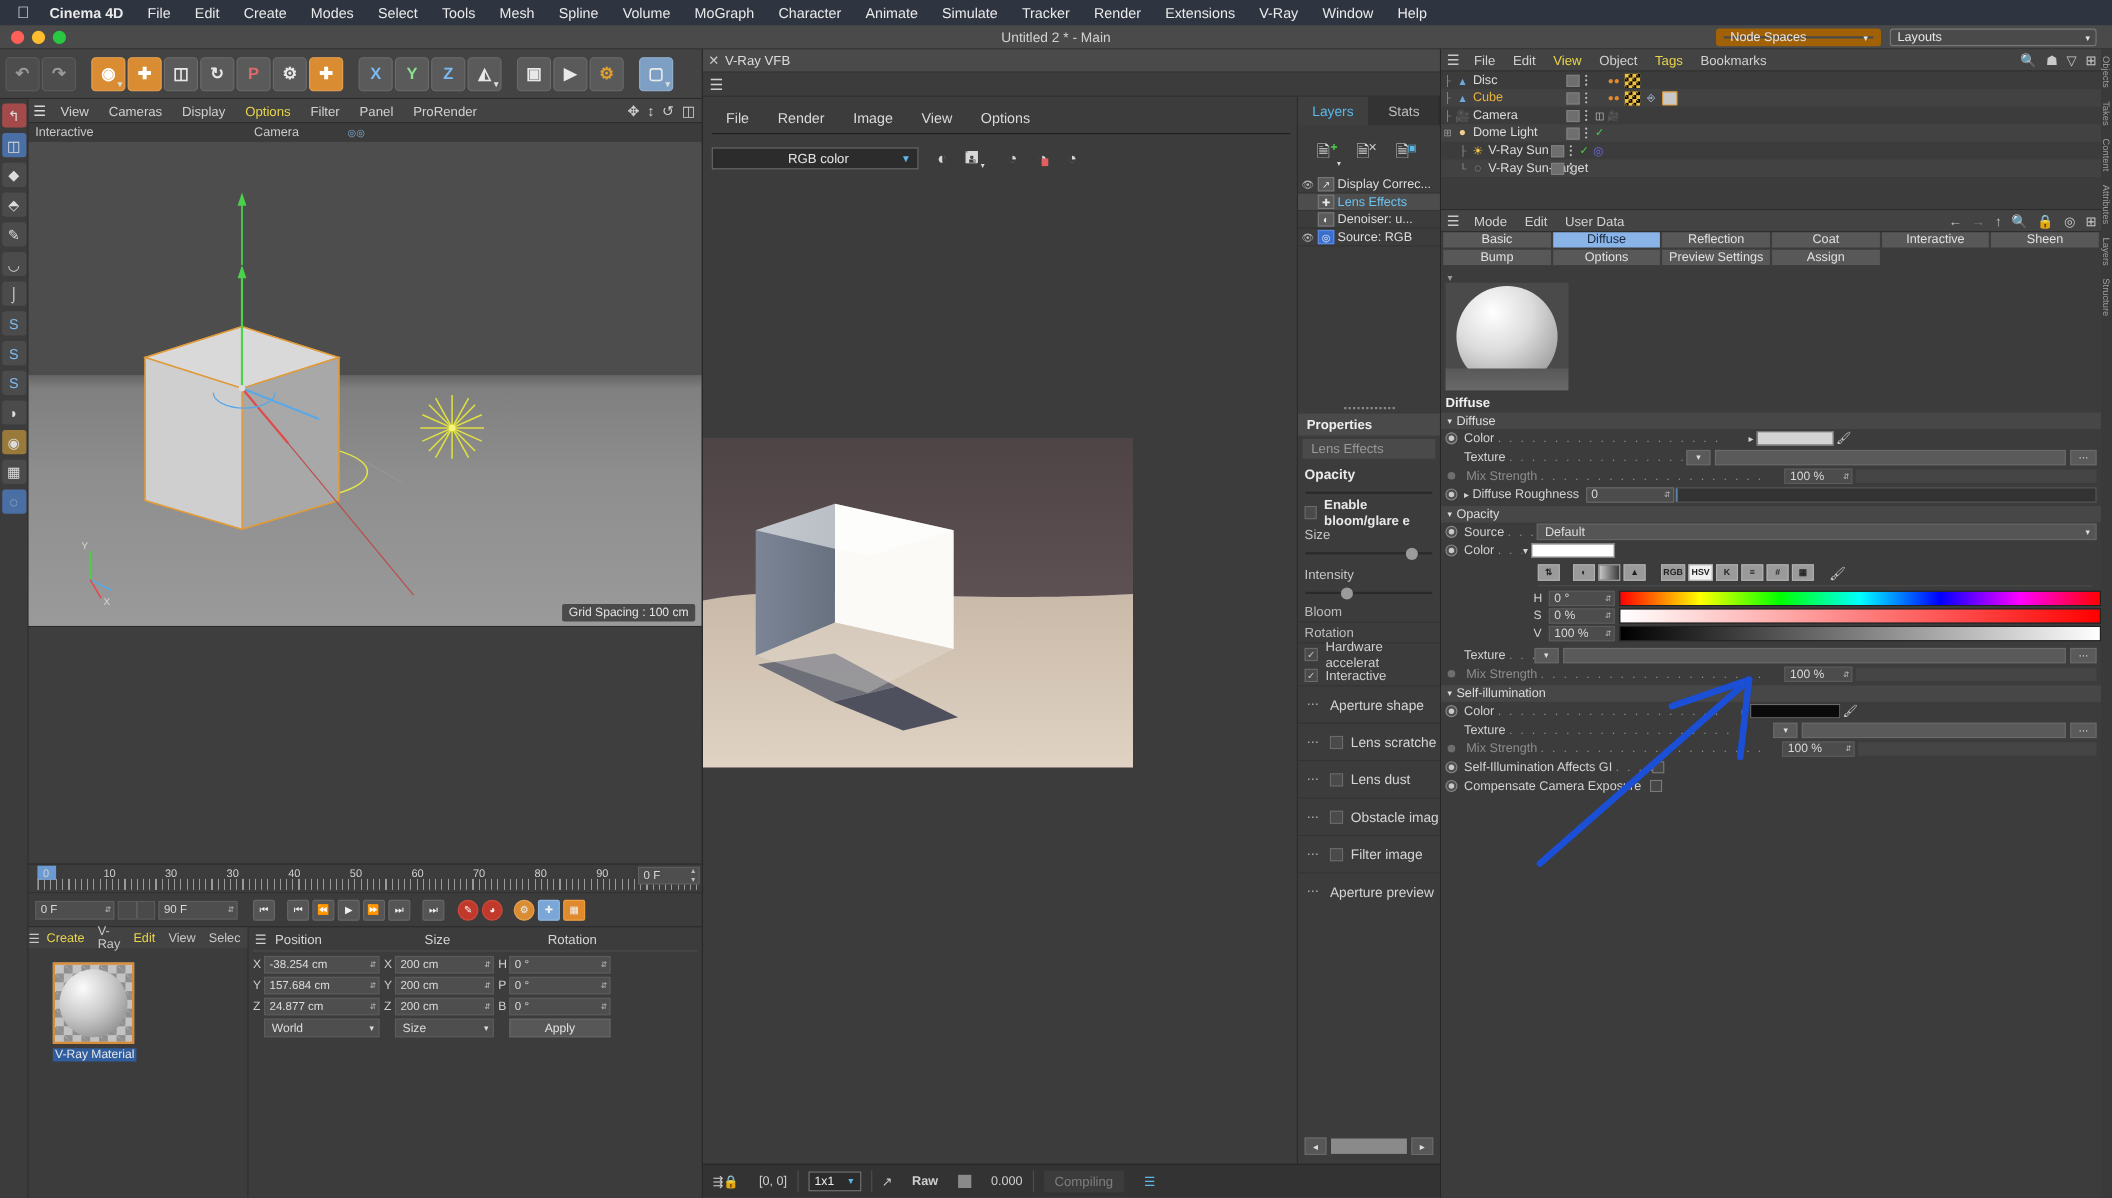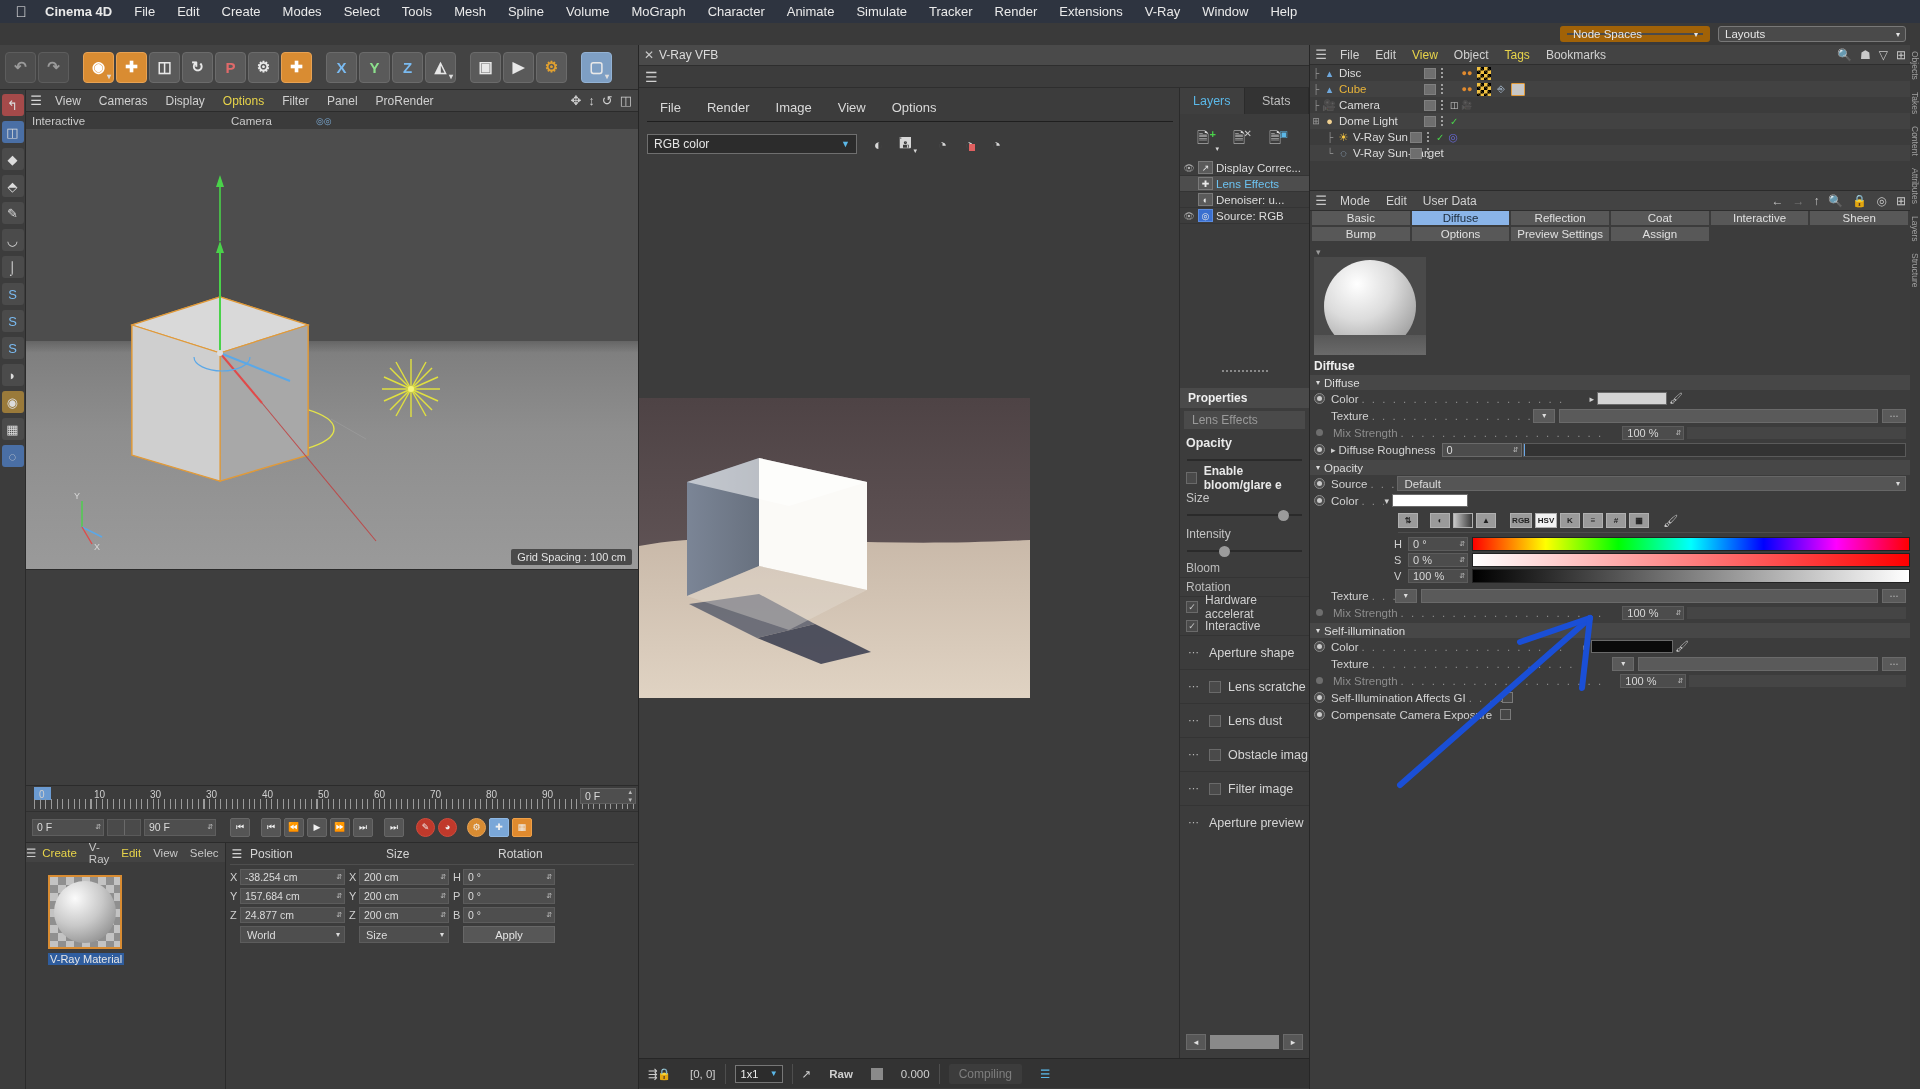--- a/index.html
+++ b/index.html
@@ -162,22 +162,22 @@
     font-size:12px;color:#dcdcdc;border-bottom:1px solid #2e2e2e;}
   .vfbtitle .x{width:20px;text-align:center;font-size:12px;color:#c9c9c9;}
   .vfbham{height:22px;background:#3c3c3c;display:flex;align-items:center;padding-left:6px;
     font-size:14px;color:#d0d0d0;border-bottom:1px solid #2e2e2e;}
   .vfbbody{position:relative;height:1000px;background:#3c3c3c;}
   .vfbleft{position:absolute;left:0;top:0;width:296px;bottom:0;}
   .vfbmenu{height:28px;display:flex;align-items:center;border-bottom:1px solid #1f1f1f;
     margin:6px 8px 0 8px;}
   .vfbmenu .mi{padding:0 13px;font-size:13px;color:#dadada;}
   .vfbtools{display:flex;align-items:center;gap:0;padding:10px 8px 0 8px;}
-  .chansel{width:210px;height:20px;background:#2c2c2c;border:1px solid #6f6f6f;
-    display:flex;align-items:center;padding-left:6px;font-size:12px;color:#e6e6e6;position:relative;}
+  .chansel{width:188px;height:20px;background:#2c2c2c;border:1px solid #6f6f6f;
+    display:flex;align-items:center;padding-left:6px;font-size:12px;color:#e6e6e6;position:relative;justify-content:center;}
   .chansel .tri{position:absolute;right:6px;color:#5bb8e8;font-size:9px;}
   .vfbico{width:27px;height:24px;display:flex;align-items:center;justify-content:center;
     color:#d7d7d7;font-size:15px;position:relative;}
   .renderimg{position:absolute;left:0;top:310px;width:391px;height:300px;overflow:hidden;}
   .vfbstatus{position:absolute;left:0;right:0;bottom:0;height:30px;background:#333;
     border-top:1px solid #262626;display:flex;align-items:center;gap:0;}
   .vfbstatus .cell{display:flex;align-items:center;height:30px;padding:0 9px;font-size:11.5px;color:#cfcfcf;}
   .vfbstatus .div{width:1px;height:20px;background:#4e4e4e;}
   .zoomsel{width:48px;height:18px;background:#2c2c2c;border:1px solid #777;display:flex;
     align-items:center;padding-left:5px;font-size:11px;color:#eee;position:relative;}
@@ -197,21 +197,21 @@
   .lyrlist{}
   .lyritem{height:16px;display:flex;align-items:center;font-size:11.5px;color:#dcdcdc;
     border-bottom:1px solid #343434;}
   .lyritem .eye{width:18px;text-align:center;font-size:9px;color:#b6b6b6;}
   .lyritem .ic{width:15px;height:13px;margin-right:3px;display:flex;align-items:center;
     justify-content:center;font-size:9px;border:1px solid #7a7a7a;background:#5a5a5a;color:#e8e8e8;}
   .lyritem.sel{background:#4d4d4d;color:#6cc2f0;}
   .grip{height:10px;display:flex;align-items:center;justify-content:center;gap:2px;}
   .grip i{width:2px;height:2px;background:#8a8a8a;display:block;}
   .propshdr{height:20px;background:#4a4a4a;display:flex;align-items:center;padding-left:8px;
-    font-size:12px;font-weight:bold;color:#efefef;margin-top:12px;}
+    font-size:12px;font-weight:bold;color:#efefef;}
   .propname{height:18px;background:#4a4a4a;margin:3px 4px;display:flex;align-items:center;
     padding-left:8px;font-size:12px;color:#9a9a9a;}
   .plab{font-size:12.5px;font-weight:bold;color:#eaeaea;padding:4px 0 2px 6px;}
   .plabn{font-size:12px;color:#c6c6c6;padding:4px 0 2px 6px;}
   .slider{height:12px;margin:2px 7px;position:relative;display:flex;align-items:center;}
   .slider .track{position:absolute;left:0;right:0;height:2px;background:#2a2a2a;}
   .slider .knob{position:absolute;width:11px;height:11px;border-radius:50%;background:#9b9b9b;}
   .chkrow{display:flex;align-items:center;height:19px;padding-left:6px;font-size:12px;color:#cfcfcf;}
   .chk{width:12px;height:12px;border:1px solid #6a6a6a;background:#4a4a4a;margin-right:7px;
     display:flex;align-items:center;justify-content:center;font-size:9px;color:#c9c9c9;}
@@ -339,20 +339,28 @@
     <div class="mi">Animate</div>
     <div class="mi">Simulate</div>
     <div class="mi">Tracker</div>
     <div class="mi">Render</div>
     <div class="mi">Extensions</div>
     <div class="mi">V-Ray</div>
     <div class="mi">Window</div>
     <div class="mi">Help</div>
   </div>
 
+  <div class="titlestrip">
+    <div class="traffic">
+      <div class="tl r"></div>
+      <div class="tl y"></div>
+      <div class="tl g"></div>
+    </div>
+    <div class="wtitle">Untitled 2 * - Main</div>
+  </div>
 
   <div class="toolbar">
     <div class="tbtn undo">↶</div>
     <div class="tbtn undo">↷</div>
     <div class="tbtn sep"></div>
     <div class="tbtn orange">◉<span class="tri">▾</span></div>
     <div class="tbtn orange">✚</div>
     <div class="tbtn">◫</div>
     <div class="tbtn">↻</div>
     <div class="tbtn" style="color:#e06a6a">P</div>

